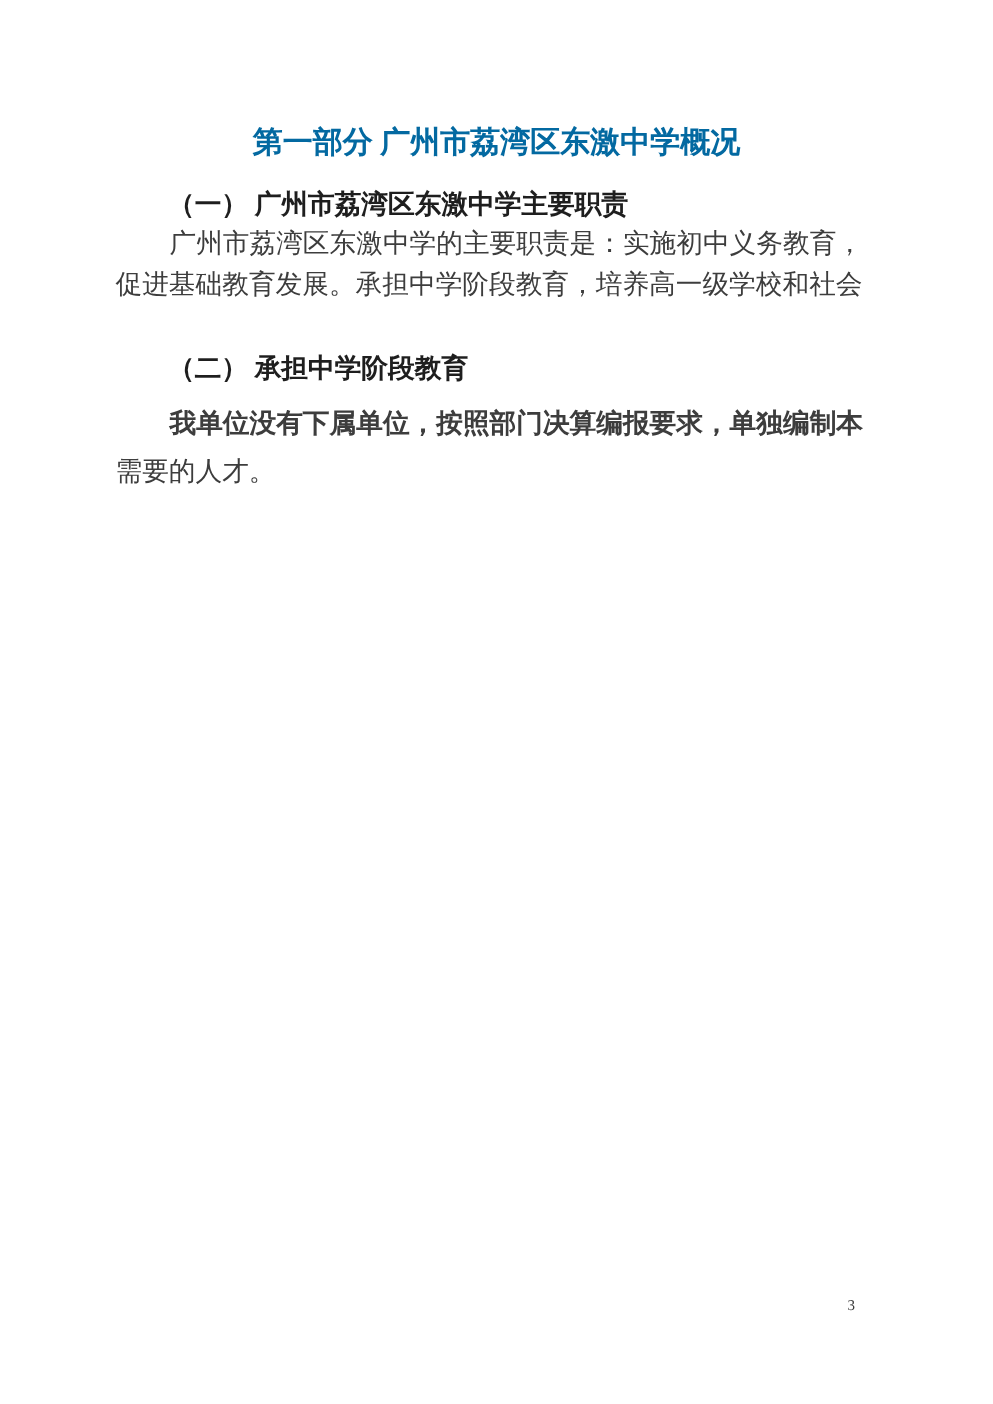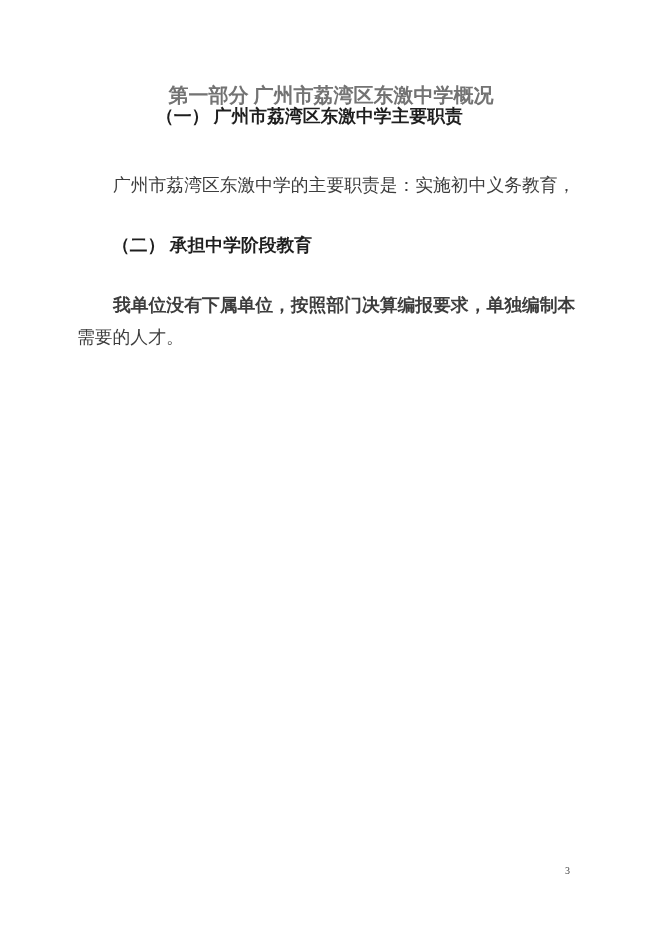--- a/index.html
+++ b/index.html
@@ -17,43 +17,42 @@
   }
   .doc-title {
     position: absolute;
     top: 82px;
     left: 0;
     width: 662px;
     text-align: center;
     font-size: 20px;
     line-height: 26px;
     font-weight: 700;
-    color: #737373;
+    color: #0369a1;
     white-space: nowrap;
   }
   .section-heading {
     position: absolute;
     left: 112px;
     font-size: 17.8px;
     line-height: 24px;
     font-weight: 700;
     color: #1e1e1e;
     white-space: nowrap;
   }
-  .heading-1 { top: 104px; margin-left: 44px; }
+  .heading-1 { top: 124px; }
   .heading-2 { top: 233px; }
   .body-line {
     position: absolute;
     font-size: 17.8px;
     line-height: 24px;
     height: 24px;
     color: #3d3d3d;
     white-space: nowrap;
     overflow: visible;
-    margin-top: 23px;
   }
   .body-line.justified {
     text-align: justify;
     text-align-last: justify;
     text-justify: inter-character;
   }
   .p1-l1 { top: 150px; left: 113px; width: 462px; }
   .p1-l2 { top: 177px; left: 77px;  width: 498px; }
   .p1-l3 { top: 204px; left: 77px; }
   .p2-l1 { top: 270px; left: 113px; width: 462px; font-weight: bold; }
@@ -70,20 +69,21 @@
 </head>
 <body>
 
 <div class="page">
 
   <div class="doc-title">第一部分 广州市荔湾区东激中学概况</div>
 
   <div class="section-heading heading-1">（一） 广州市荔湾区东激中学主要职责</div>
 
   <div class="body-line justified p1-l1">广州市荔湾区东激中学的主要职责是：实施初中义务教育，</div>
+  <div class="body-line justified p1-l2">促进基础教育发展。承担中学阶段教育，培养高一级学校和社会</div>
 
   <div class="section-heading heading-2">（二） 承担中学阶段教育</div>
 
   <div class="body-line justified p2-l1">我单位没有下属单位，按照部门决算编报要求，单独编制本</div>
   <div class="body-line p2-l2">需要的人才。</div>
 
   <div class="page-number">3</div>
 
 </div>
 

